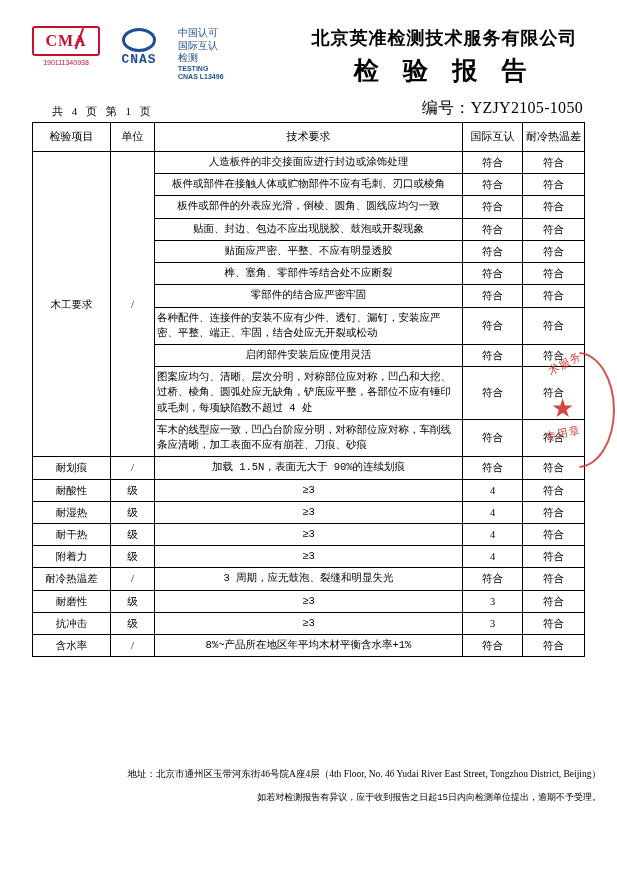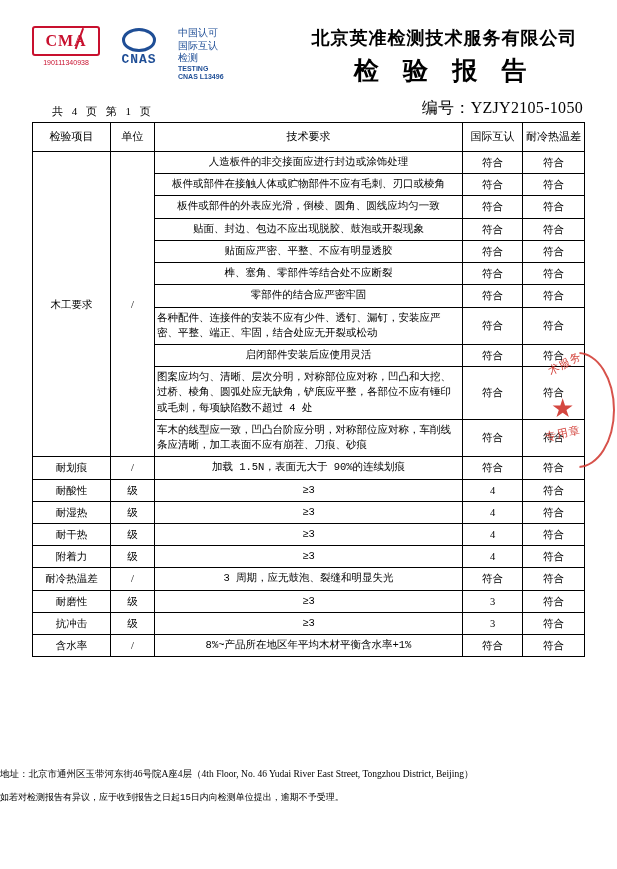--- a/index.html
+++ b/index.html
@@ -249,23 +249,23 @@
     letter-spacing: 1px;
     transform: rotate(-12deg);
     opacity: .9;
     white-space: nowrap;
   }
 
   
   .footer {
     position: absolute;
     left: 0;
-    right: 8px;
+    right: 16px;
     bottom: 62px;
-    text-align: left;
+    text-align: right;
     font-size: 9.5px;
     line-height: 1.9;
     font-family: "Liberation Serif", serif;
   }
   .footer .notice {
     margin-top: 7px;
     font-size: 9px;
     font-family: Liberation Mono, monospace;
   }
 </style>

